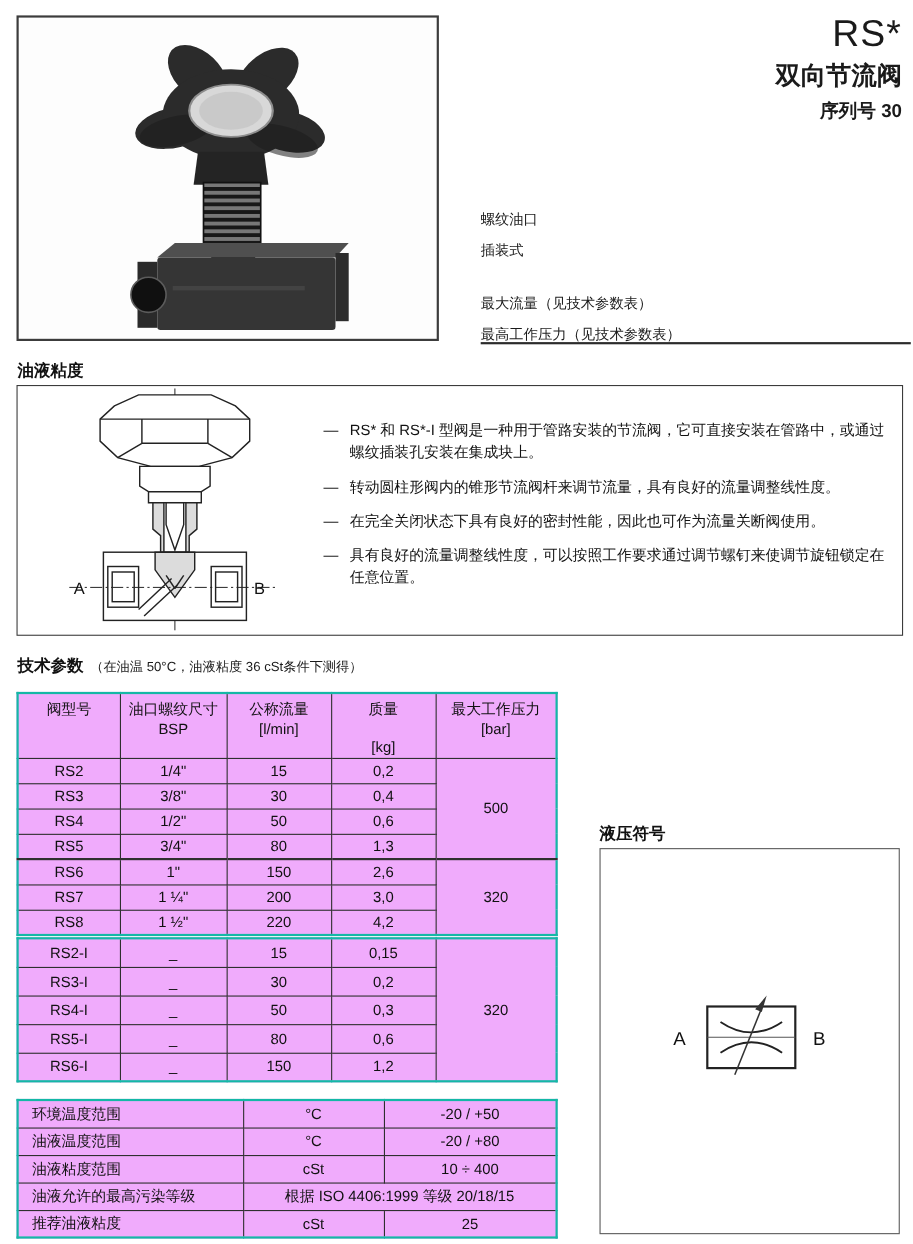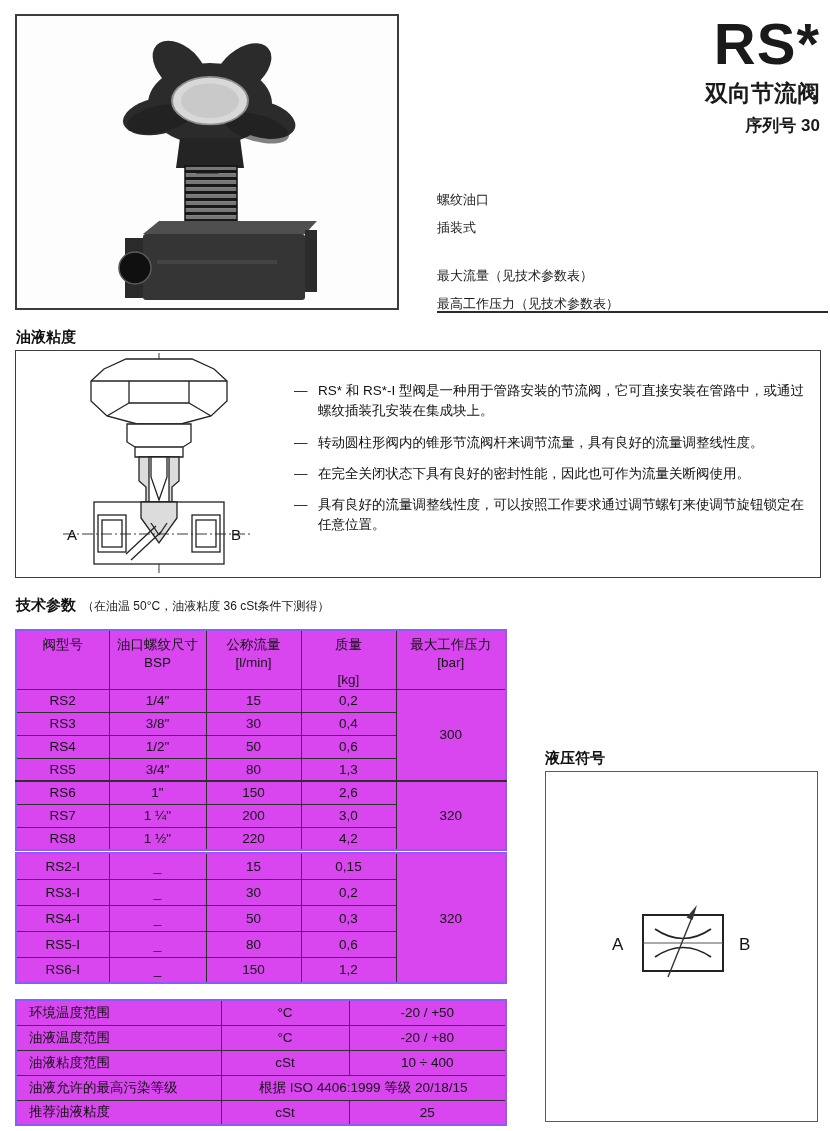--- a/index.html
+++ b/index.html
@@ -10,21 +10,21 @@
     color:#1a1a1a;
   }
   .page { position:relative; width:830px; height:1131px; background:#fff; overflow:hidden; }
 
   
   .photo-box {
     position:absolute; left:15px; top:14px; width:384px; height:296px;
     border:2px solid #3c3c3c; background:#fdfdfd;
   }
   .title-block { position:absolute; right:10px; top:14px; text-align:right; }
-  .h-title  { font-size:58px; font-weight:bold; line-height:1.05; letter-spacing:1px; }
+  .h-title  { font-size:34px; font-weight:normal; line-height:1.05; letter-spacing:1px; }
   .h-sub    { font-size:23px; font-weight:bold; margin-top:3px; }
   .h-serial { font-size:17px; font-weight:bold; margin-top:5px; }
 
   .intro { position:absolute; left:437px; top:186px; }
   .intro-line { font-size:13px; font-weight:normal; line-height:28px; }
   .intro-gap  { height:20px; }
 
   .hr-right { position:absolute; left:437px; top:311px; width:391px; height:2px; background:#2b2b2b; }
 
   
@@ -39,21 +39,21 @@
     position:absolute; left:15px; top:350px; width:806px; height:228px;
     border:1.5px solid #3c3c3c; background:#fff;
   }
   .wp-diagram { position:absolute; left:45px; top:2px; }
   .wp-bullets { position:absolute; left:278px; top:30px; width:510px; list-style:none; }
   .wp-bullets li { display:flex; margin-bottom:11px; font-size:13.5px; line-height:1.5; color:#111; }
   .wp-bullets .dash { flex:0 0 24px; }
   .wp-bullets .bt { flex:1; }
 
   
-  table.spec { border-collapse:collapse; table-layout:fixed; background:#d946ef; border:2px solid #8b5cf6; }
+  table.spec { border-collapse:collapse; table-layout:fixed; background:#f0abfc; border:2px solid #14b8a6; }
   .spec th, .spec td {
     border:1px solid #2f2f2f; text-align:center; vertical-align:middle;
     font-size:13.5px; padding:0 2px; color:#111;
   }
   .spec thead tr { height:56px; }
   .spec th { font-weight:normal; vertical-align:top; padding-top:5px; line-height:1.3; }
   .spec tr.thick-top td { border-top:2px solid #2f2f2f; }
   .t1 { position:absolute; left:15px; top:629px; }
   .t2 { position:absolute; left:15px; top:852px; }
   .t3 { position:absolute; left:15px; top:999px; }
@@ -239,21 +239,21 @@
               <div>[bar]</div>
             </th>
           </tr>
         </thead>
         <tbody>
           <tr style="height: 23px;">
             <td>RS2</td>
             <td>1/4"</td>
             <td>15</td>
             <td>0,2</td>
-            <td rowspan="4">300</td>
+            <td rowspan="4">500</td>
           </tr>
           <tr style="height: 23px;">
             <td>RS3</td>
             <td>3/8"</td>
             <td>30</td>
             <td>0,4</td>
           </tr>
           <tr style="height: 23px;">
             <td>RS4</td>
             <td>1/2"</td>

